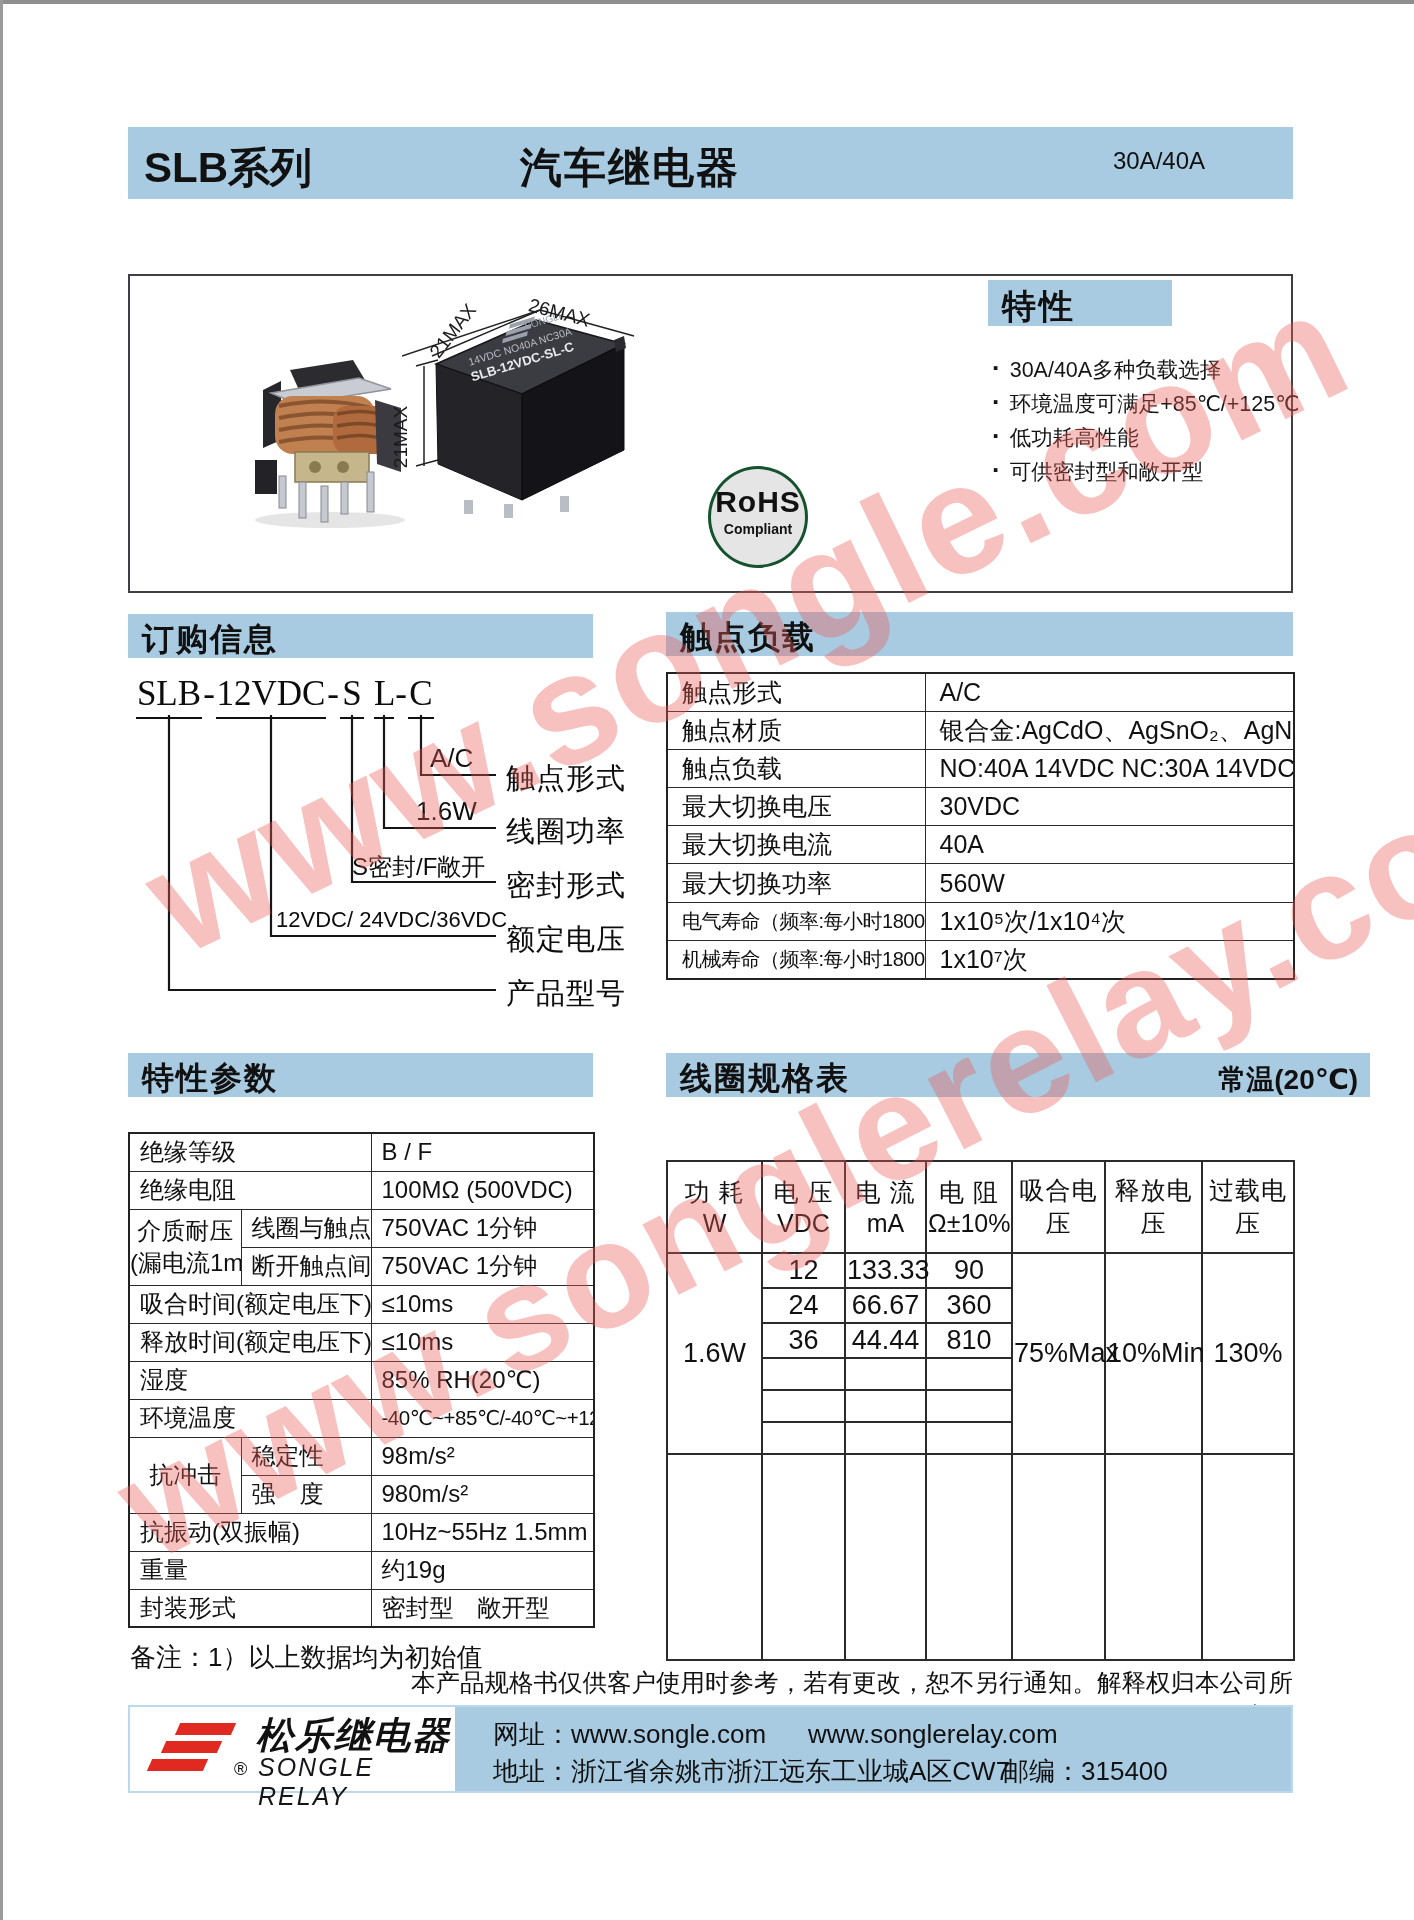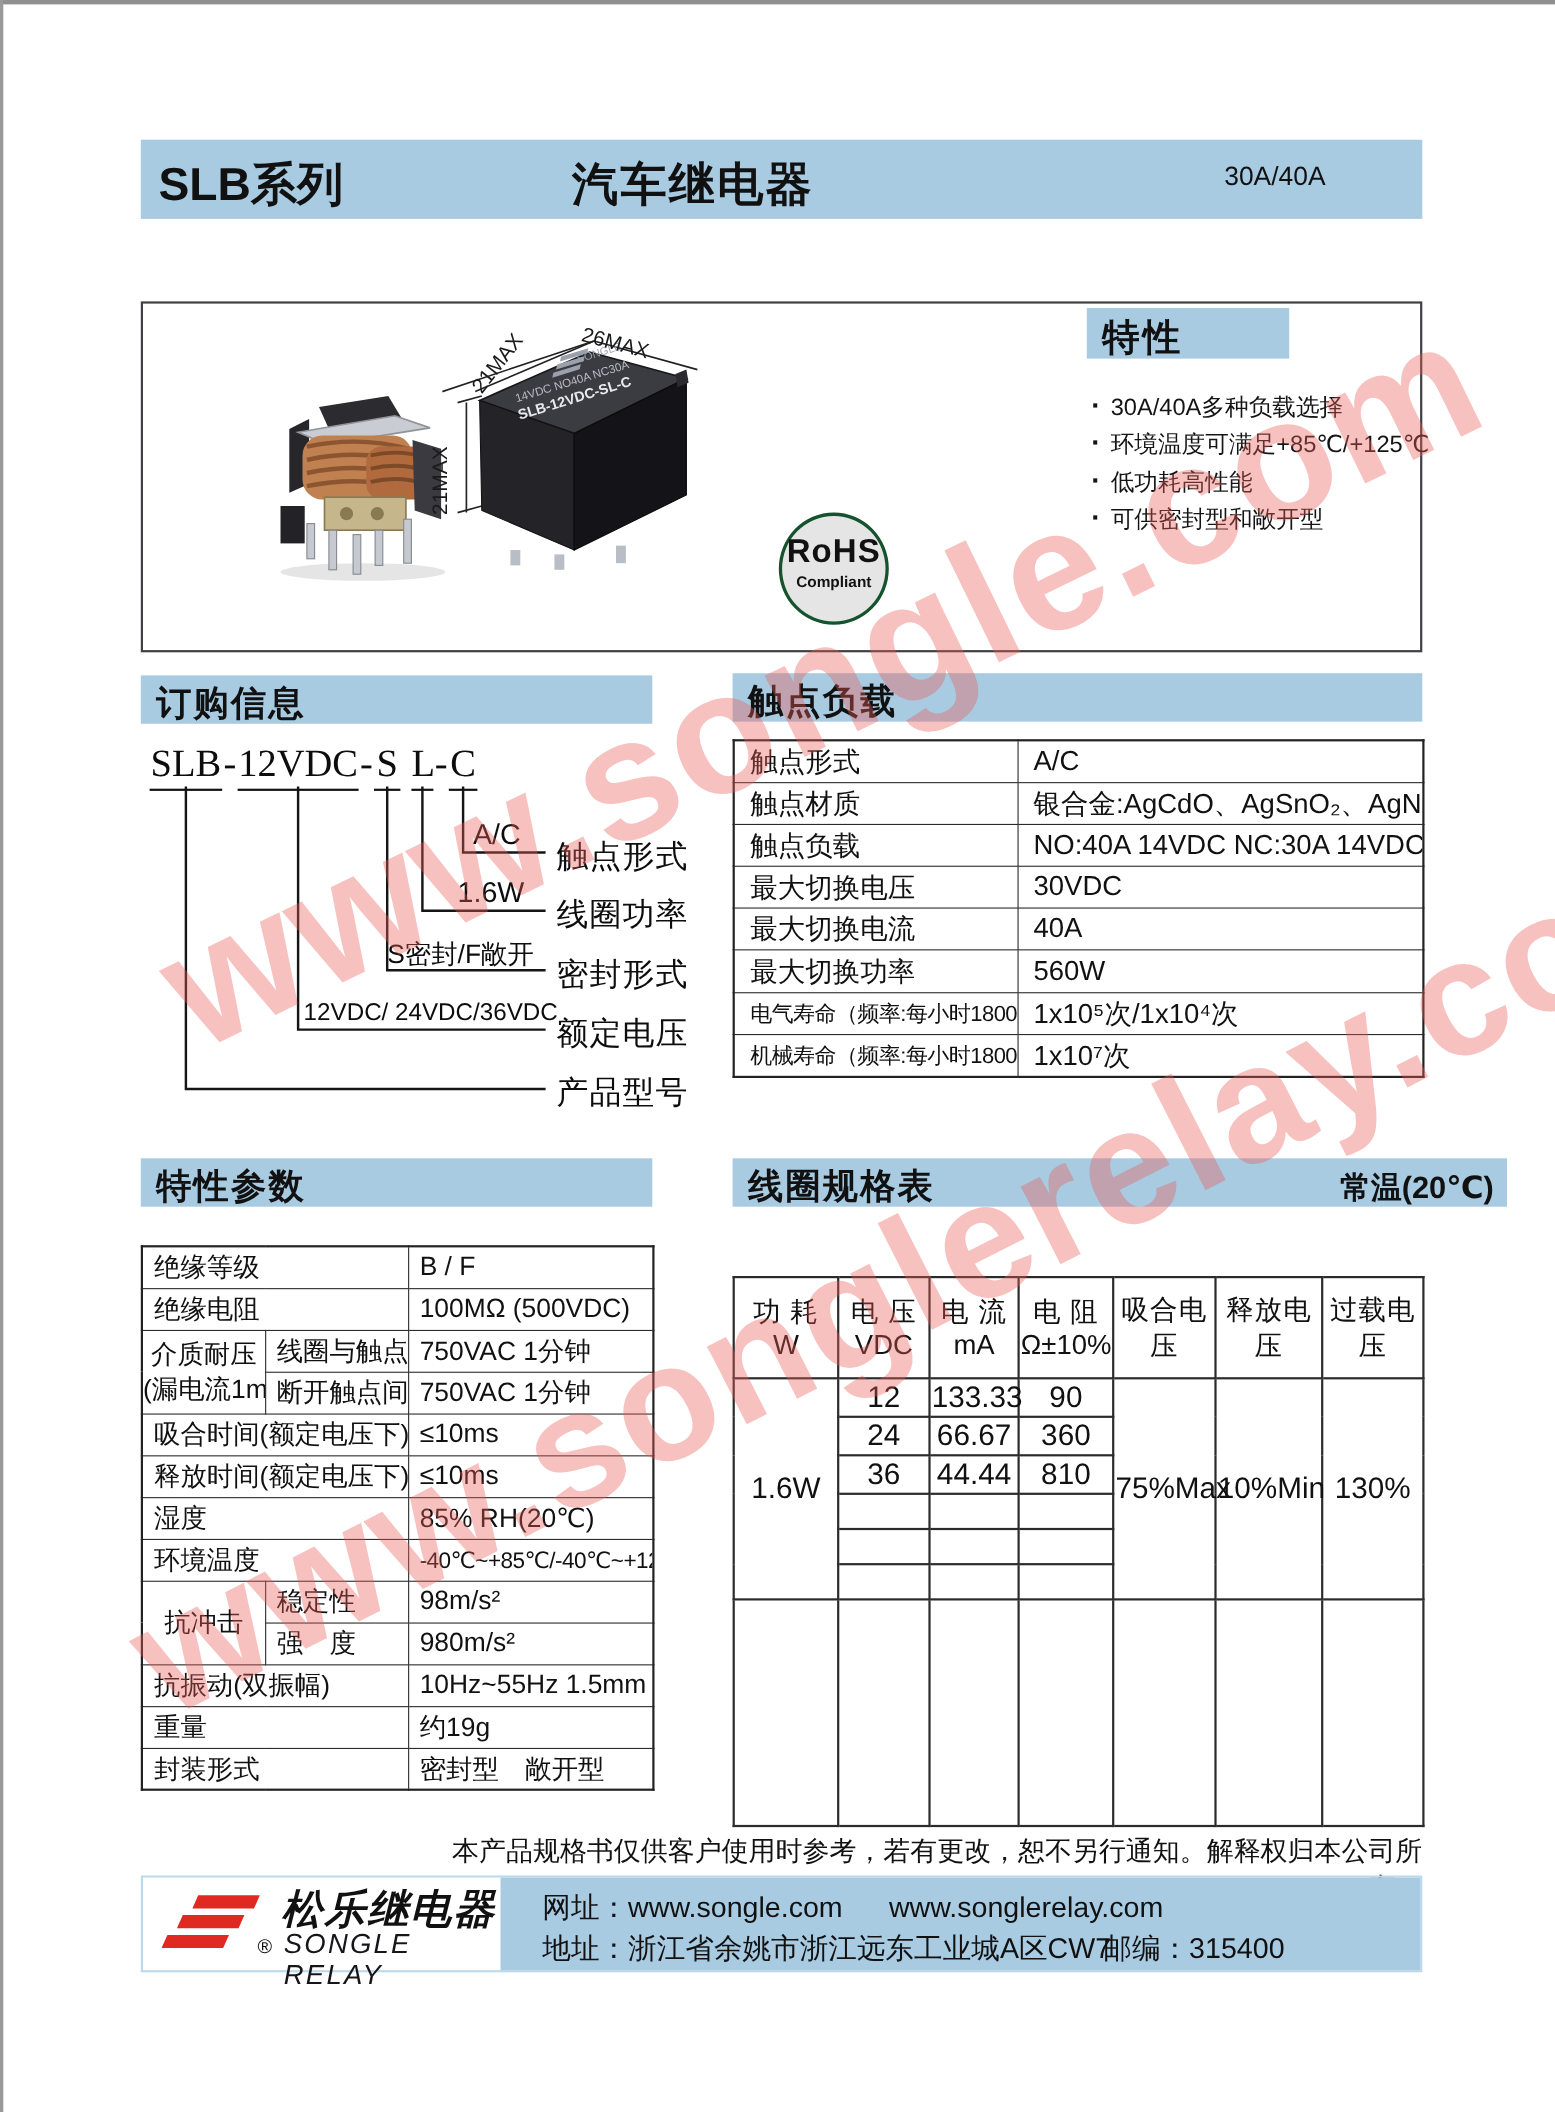--- a/index.html
+++ b/index.html
@@ -311,20 +311,21 @@
     <tr>
           <td colspan="2">重量</td>
           <td>约19g</td>
         </tr>
     <tr>
           <td colspan="2">封装形式</td>
           <td>密封型　敞开型</td>
         </tr>
   </tbody>
     </table>
+  <div class="pnote">备注：1）以上数据均为初始值</div>
 
   <div class="bluebar secbar-c">
     <span class="tl">线圈规格表</span>
     <span class="cond">常温(20℃)</span>
   </div>
   <table class="ktable">
     <colgroup>
       <col style="width:95px">
         <col style="width:83px">
         <col style="width:81px">

